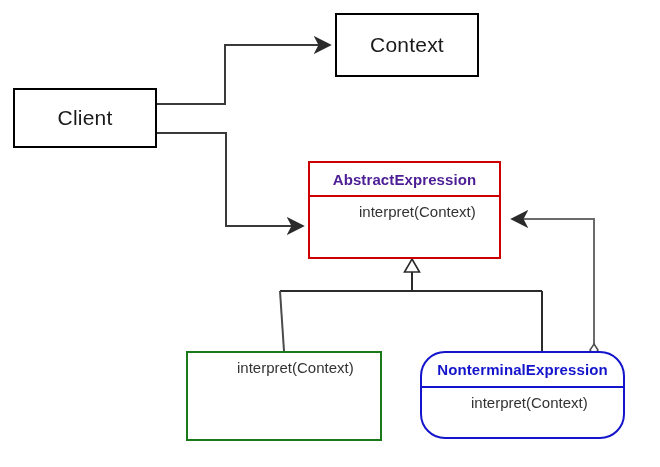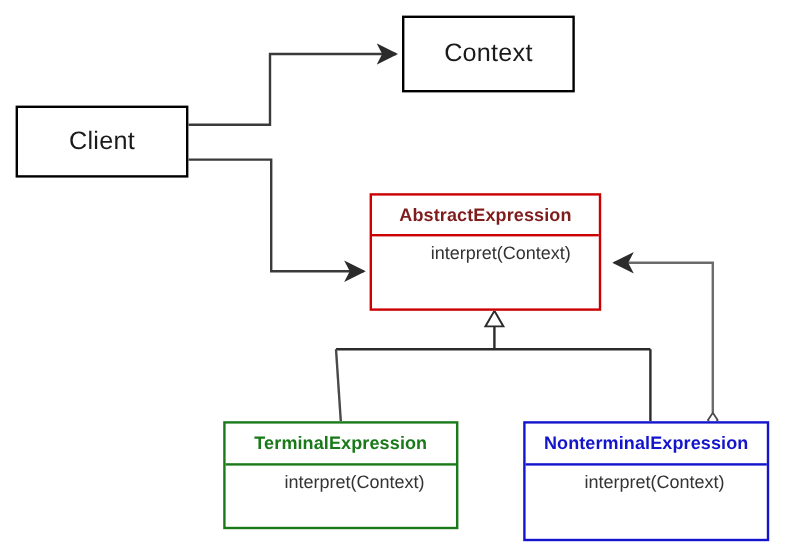--- a/index.html
+++ b/index.html
@@ -78,42 +78,43 @@
   #box-abstract {
     left: 308px;
     top: 161px;
     width: 193px;
     height: 98px;
     border-color: #cc0000;
   }
   #box-abstract .uml-title-cell {
     height: 34px;
     border-bottom: 2px solid #cc0000;
-    color: #7f1d1d;
+    color: #4c1d95;
   }
   
   #box-terminal {
     left: 186px;
     top: 351px;
     width: 196px;
     height: 90px;
     border-color: #1a7a1a;
   }
   #box-terminal .uml-title-cell {
     height: 35px;
     border-bottom: 2px solid #1a7a1a;
     color: #1a7a1a;
   }
   
   #box-nonterminal {
-    left: 436px;
+    left: 420px;
     top: 351px;
     width: 205px;
-    height: 100px;
+    height: 88px;
     border-color: #1414cc;
+    border-radius: 25px;
   }
   #box-nonterminal .uml-title-cell {
     height: 35px;
     border-bottom: 2px solid #1414cc;
     color: #1414cc;
   }
 </style>
 </head>
 <body>
 
@@ -164,21 +165,20 @@
   <div class="uml-box simple" id="box-client">
     <span class="simple-title">Client</span>
   </div>
 
   <div class="uml-box" id="box-abstract">
     <div class="uml-title-cell">AbstractExpression</div>
     <div class="uml-body-cell">interpret(Context)</div>
   </div>
 
   <div class="uml-box" id="box-terminal">
-    <div class="uml-title-cell">TerminalExpression</div>
     <div class="uml-body-cell">interpret(Context)</div>
   </div>
 
   <div class="uml-box" id="box-nonterminal">
     <div class="uml-title-cell">NonterminalExpression</div>
     <div class="uml-body-cell">interpret(Context)</div>
   </div>
 
 </div>
 

